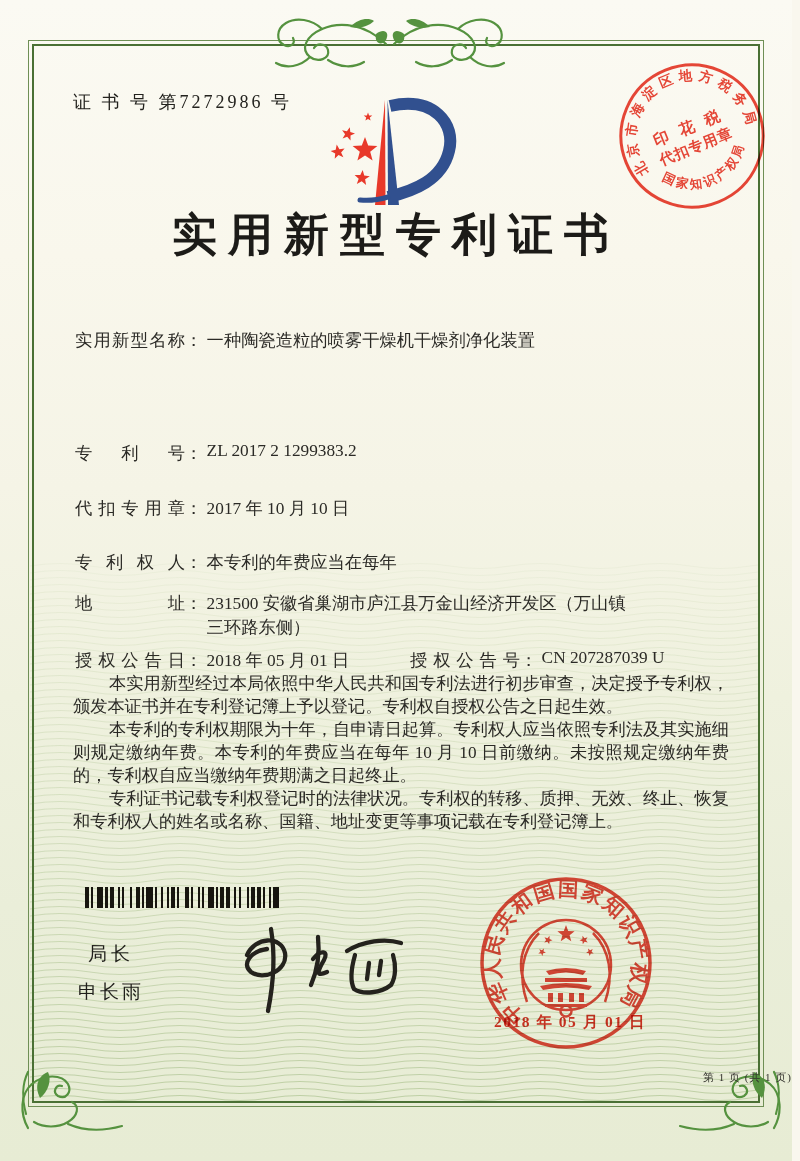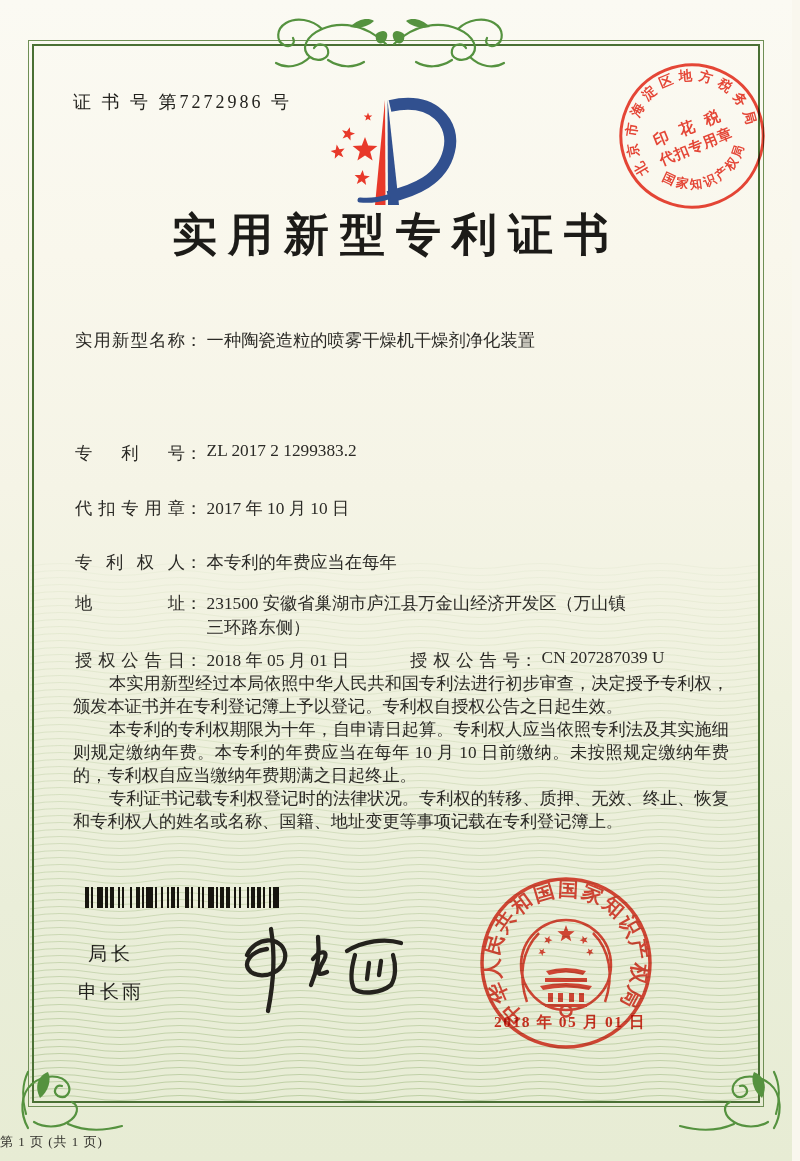--- a/index.html
+++ b/index.html
@@ -32,21 +32,21 @@
   #barcode i.bar{background:#17150f;}
   
   .sig-title{left:88px;top:941px;font-size:19px;letter-spacing:4px;color:#1f1e1a;}
   .sig-name{left:78px;top:979px;font-size:19px;letter-spacing:3px;color:#1f1e1a;}
   .handwriting{left:205px;top:925px;}
   
   .stamp{mix-blend-mode:multiply;opacity:.93;}
   .tax-stamp{left:612px;top:56px;}
   .big-seal{left:461px;top:858px;}
   .seal-date{left:494px;top:1012px;font-size:15.5px;font-weight:700;letter-spacing:1.5px;color:#d93425;white-space:nowrap;mix-blend-mode:multiply;}
-  .footer{left:0;right:0;top:1133px;text-align:left;font-size:13px;letter-spacing:1px;color:#33322d;}
+  .footer{left:0;right:0;top:1070px;text-align:right;font-size:11px;letter-spacing:1px;color:#33322d;}
   svg{display:block;}
   text{font-family:"Liberation Serif","DejaVu Serif",serif;}
 </style>
 </head>
 <body>
 
 <div class="page">
 
   <svg id="waves" class="abs" style="left:30px;top:560px;" width="730" height="543" viewBox="0 0 730 543">
       <path d="M0 6 q30 -5 60 0 t60 0 t60 0 t60 0 t60 0 t60 0 t60 0 t60 0 t60 0 t60 0 t60 0 t60 0 t60 0" fill="none" stroke="#8fae6e" stroke-opacity="0.07"></path>

